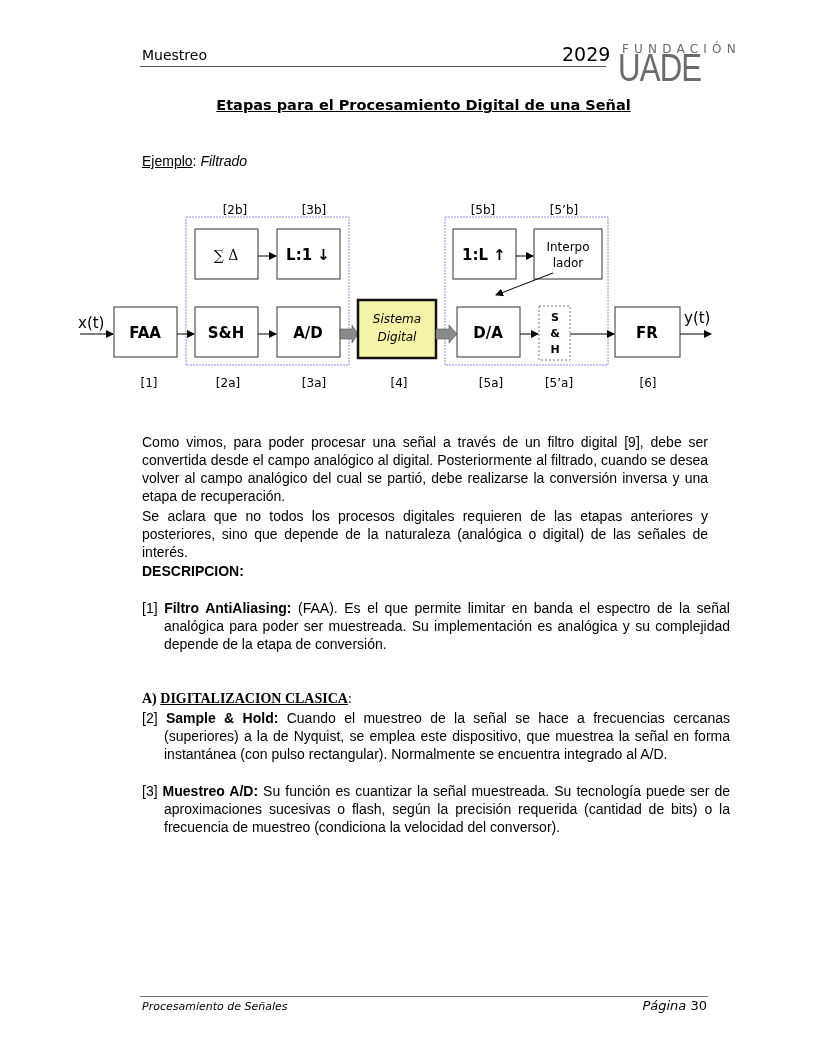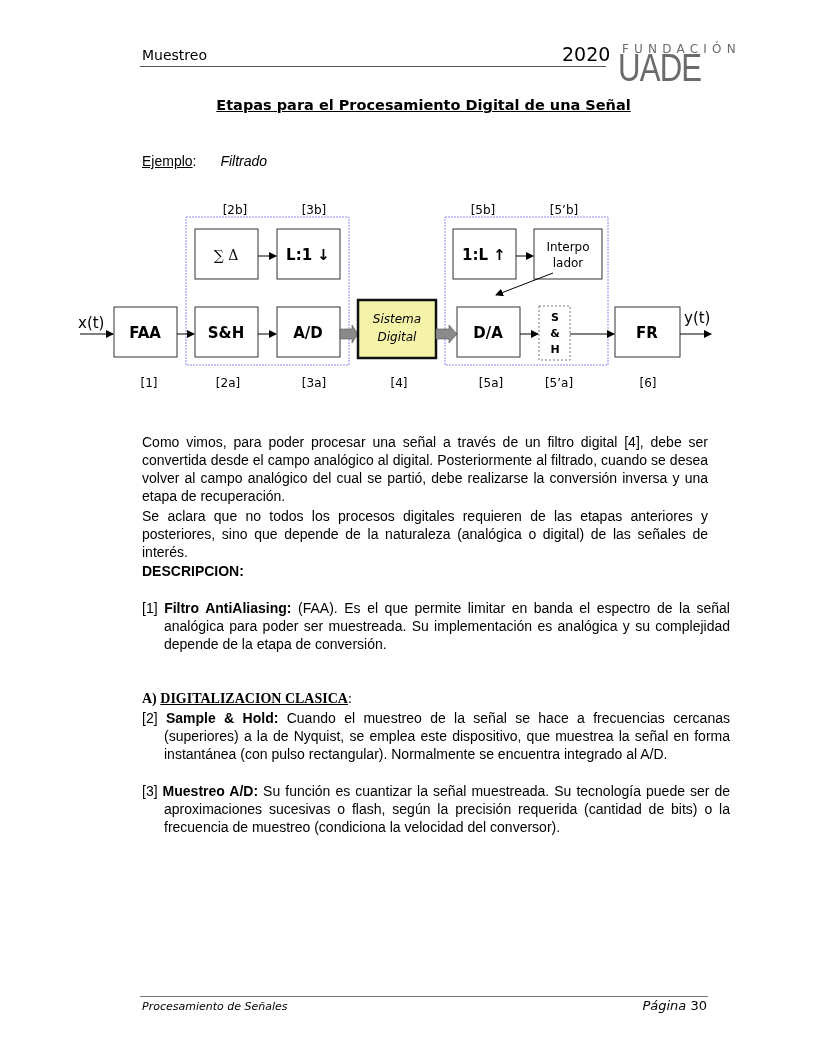--- a/index.html
+++ b/index.html
@@ -8,36 +8,36 @@
   .header-left { position: absolute; left: 142px; top: 47px; font-family: "DejaVu Sans", sans-serif; font-size: 14px; }
   .header-year { position: absolute; left: 562px; top: 43px; font-family: "DejaVu Sans", sans-serif; font-size: 19px; }
   .header-rule { position: absolute; left: 140px; top: 66px; width: 466px; height: 1px; background: #555; }
   .logo { position: absolute; left: 618px; top: 42px; width: 92px; height: 45px; }
   .logo-top { position: absolute; left: 4px; top: 0; font-family: "DejaVu Sans", sans-serif; font-size: 12px; letter-spacing: 5.2px; color: #6b6b6b; }
   .logo-main { position: absolute; left: 0; top: 6px; font-family: "Liberation Sans Narrow", "Liberation Sans", sans-serif; font-size: 38px; line-height: 40px; color: #6b6b6b; transform: scaleX(0.82); transform-origin: left top; letter-spacing: -1px; }
   .title { position: absolute; left: 0; width: 817px; top: 97px; text-align: center; font-family: "DejaVu Sans", sans-serif; font-size: 14.5px; font-weight: bold; }
   .title span { text-decoration: underline; padding-left: 30px; text-align: center; }
   .example { position: absolute; left: 142px; top: 153px; font-size: 14px; }
   .example .lbl { font-weight: normal; text-decoration: underline; }
-  .example .val { font-style: italic; margin-left: 20px; }
+  .example .val { font-style: italic; }
   svg.diagram { position: absolute; left: 0; top: 190px; }
   .para { position: absolute; left: 142px; width: 566px; font-size: 14px; line-height: 18px; text-align: justify; }
   .para b { font-weight: bold; }
   .indent { padding-left: 22px; text-indent: -22px; }
   .sec { position: absolute; left: 142px; font-size: 14px; font-weight: bold; }
   .footer-rule { position: absolute; left: 140px; top: 996px; width: 568px; height: 1px; background: #777; }
   .footer-left { position: absolute; left: 142px; top: 1000px; font-family: "DejaVu Sans", sans-serif; font-size: 11px; font-style: italic; }
   .footer-right { position: absolute; right: 110px; top: 998px; font-family: "DejaVu Sans", sans-serif; font-size: 13px; }
   .footer-right i { font-style: italic; }
 </style>
 </head>
 <body>
 
 <div class="header-left">Muestreo</div>
-<div class="header-year">2020</div>
+<div class="header-year">2029</div>
 <div class="header-rule"></div>
 <div class="logo">
   <div class="logo-top">FUNDACIÓN</div>
   <div class="logo-main">UADE</div>
 </div>
 
 <div class="title"><span>Etapas para el Procesamiento Digital de una Señal</span></div>
 
 <div class="example">
   <span class="lbl">Ejemplo</span><span>: </span><span class="val">Filtrado</span>
@@ -104,21 +104,21 @@
 
   <text x="149" y="197" font-size="12" text-anchor="middle">[1]</text>
   <text x="228" y="197" font-size="12" text-anchor="middle">[2a]</text>
   <text x="314" y="197" font-size="12" text-anchor="middle">[3a]</text>
   <text x="399" y="197" font-size="12" text-anchor="middle">[4]</text>
   <text x="491" y="197" font-size="12" text-anchor="middle">[5a]</text>
   <text x="559" y="197" font-size="12" text-anchor="middle">[5’a]</text>
   <text x="648" y="197" font-size="12" text-anchor="middle">[6]</text>
 </svg>
 
-<div class="para" style="top:433px;">Como vimos, para poder procesar una señal a través de un filtro digital [4], debe ser convertida desde el campo analógico al digital. Posteriormente al filtrado, cuando se desea volver al campo analógico del cual se partió, debe realizarse la conversión inversa y una etapa de recuperación.</div>
+<div class="para" style="top:433px;">Como vimos, para poder procesar una señal a través de un filtro digital [9], debe ser convertida desde el campo analógico al digital. Posteriormente al filtrado, cuando se desea volver al campo analógico del cual se partió, debe realizarse la conversión inversa y una etapa de recuperación.</div>
 <div class="para" style="top:507px;">Se aclara que no todos los procesos digitales requieren de las etapas anteriores y posteriores, sino que depende de la naturaleza (analógica o digital) de las señales de interés.</div>
 
 <div class="sec" style="top:563px;">DESCRIPCION:</div>
 
 <div class="para indent" style="top:599px;">
   <span>[1] </span><b>Filtro AntiAliasing:</b><span> (FAA). Es el que permite limitar en banda el espectro de la señal analógica para poder ser muestreada. Su implementación es analógica y su complejidad depende de la etapa de conversión.</span>
 </div>
 
 <div class="sec" style="top:691px; font-weight:normal;font-family:Liberation Serif, serif;">
   <span style="font-weight:bold">A) </span><span style="font-weight:bold;text-decoration:underline">DIGITALIZACION CLASICA</span><span>:</span>

